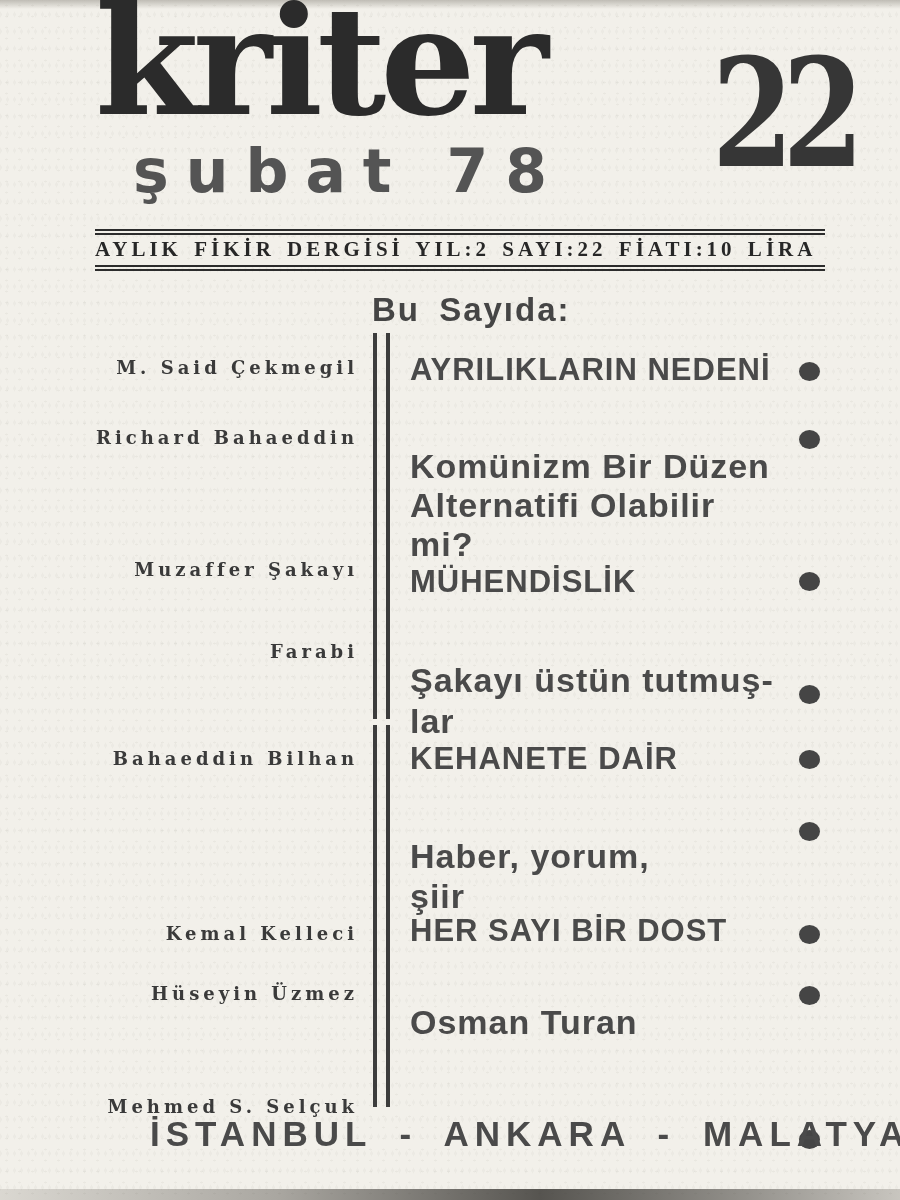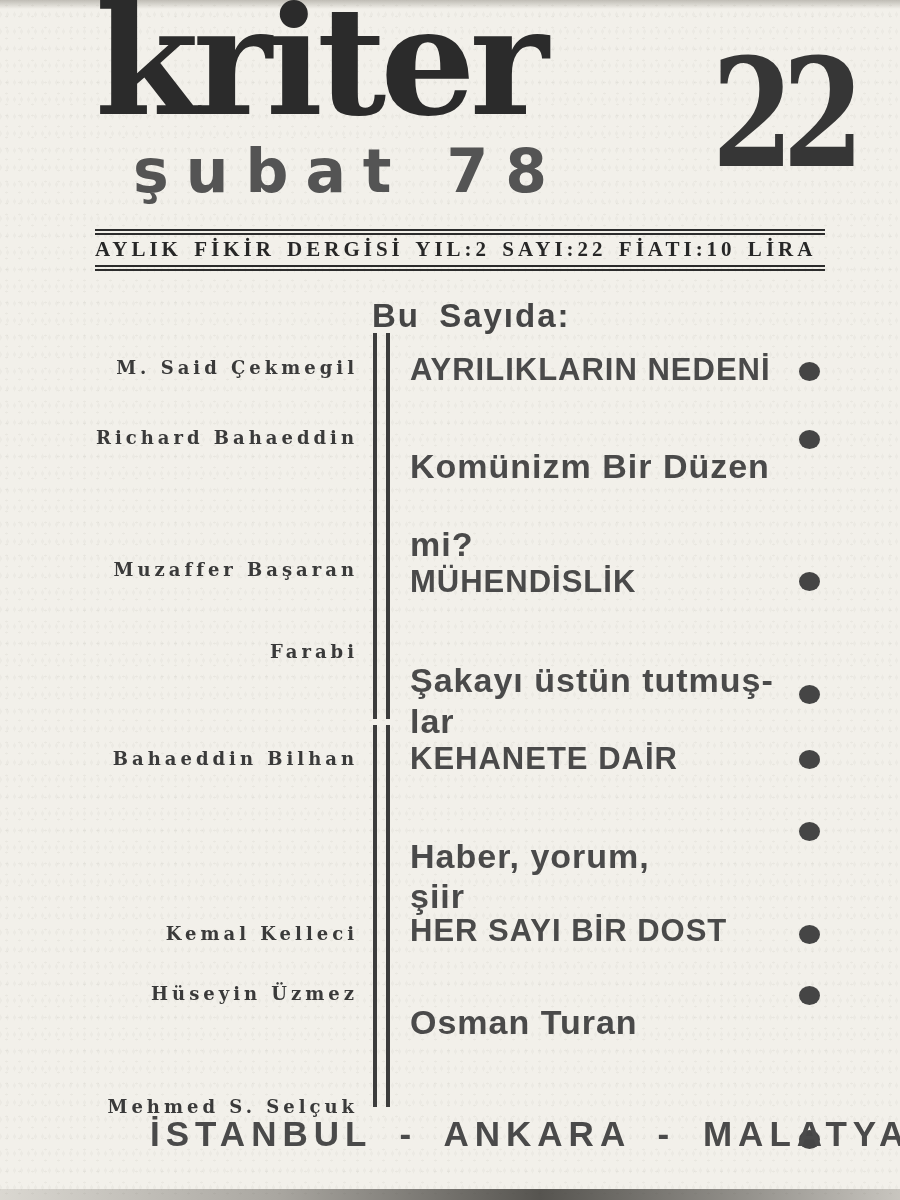--- a/index.html
+++ b/index.html
@@ -76,21 +76,21 @@
     font-size:21px;line-height:26px;
     letter-spacing:4px;word-spacing:3px;
     text-align:left;
     color:#272727;
     white-space:nowrap;
   }
   .toc-heading{
     position:absolute;left:372px;top:291px;
     font-weight:bold;font-size:33px;
     letter-spacing:2px;word-spacing:8px;
-    color:#454545;white-space:nowrap;margin-top:6px;
+    color:#454545;white-space:nowrap;
   }
   .divider{
     position:absolute;left:373px;width:17px;
     box-sizing:border-box;
     border-left:4px solid #3c3c3c;
     border-right:4px solid #3c3c3c;
   }
   .divider.seg1{top:333px;height:386px;}
   .divider.seg2{top:725px;height:382px;}
   .author{
@@ -143,29 +143,30 @@
   <div class="banner-text">AYLIK FİKİR DERGİSİ YIL:2 SAYI:22 FİATI:10 LİRA</div>
   <div class="rule r2"></div>
 
   <div class="toc-heading">Bu Sayıda:</div>
 
   <div class="divider seg1"></div>
   <div class="divider seg2"></div>
 
   <div class="author" style="top:357px">M. Said Çekmegil</div>
   <div class="author" style="top:427px">Richard Bahaeddin</div>
-  <div class="author" style="top:559px">Muzaffer Başaran</div>
+  <div class="author" style="top:559px">Muzaffer Şakayı</div>
   <div class="author" style="top:641px">Farabi</div>
   <div class="author" style="top:748px">Bahaeddin Bilhan</div>
   <div class="author" style="top:923px">Kemal Kelleci</div>
   <div class="author" style="top:983px">Hüseyin Üzmez</div>
   <div class="author" style="top:1096px">Mehmed S. Selçuk</div>
 
   <div class="title" style="top:353px">AYRILIKLARIN NEDENİ</div>
   <div class="title lg" style="top:420px">Komünizm Bir Düzen</div>
+  <div class="title lg" style="top:459px">Alternatifi Olabilir</div>
   <div class="title lg" style="top:498px">mi?</div>
   <div class="title" style="top:565px">MÜHENDİSLİK</div>
   <div class="title lg" style="top:634px">Şakayı üstün tutmuş-</div>
   <div class="title lg" style="top:675px">lar</div>
   <div class="title" style="top:742px">KEHANETE DAİR</div>
   <div class="title lg" style="top:810px">Haber, yorum,</div>
   <div class="title lg" style="top:850px">şiir</div>
   <div class="title" style="top:914px">HER SAYI BİR DOST</div>
   <div class="title lg" style="top:976px">Osman Turan</div>
 

